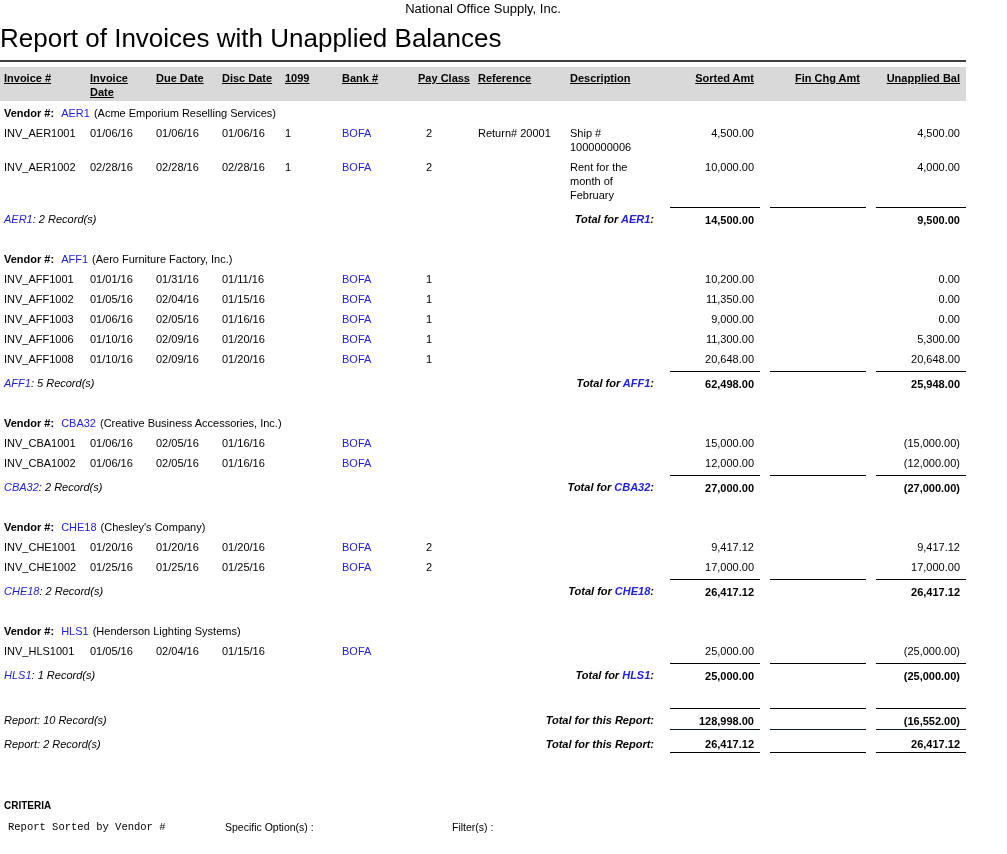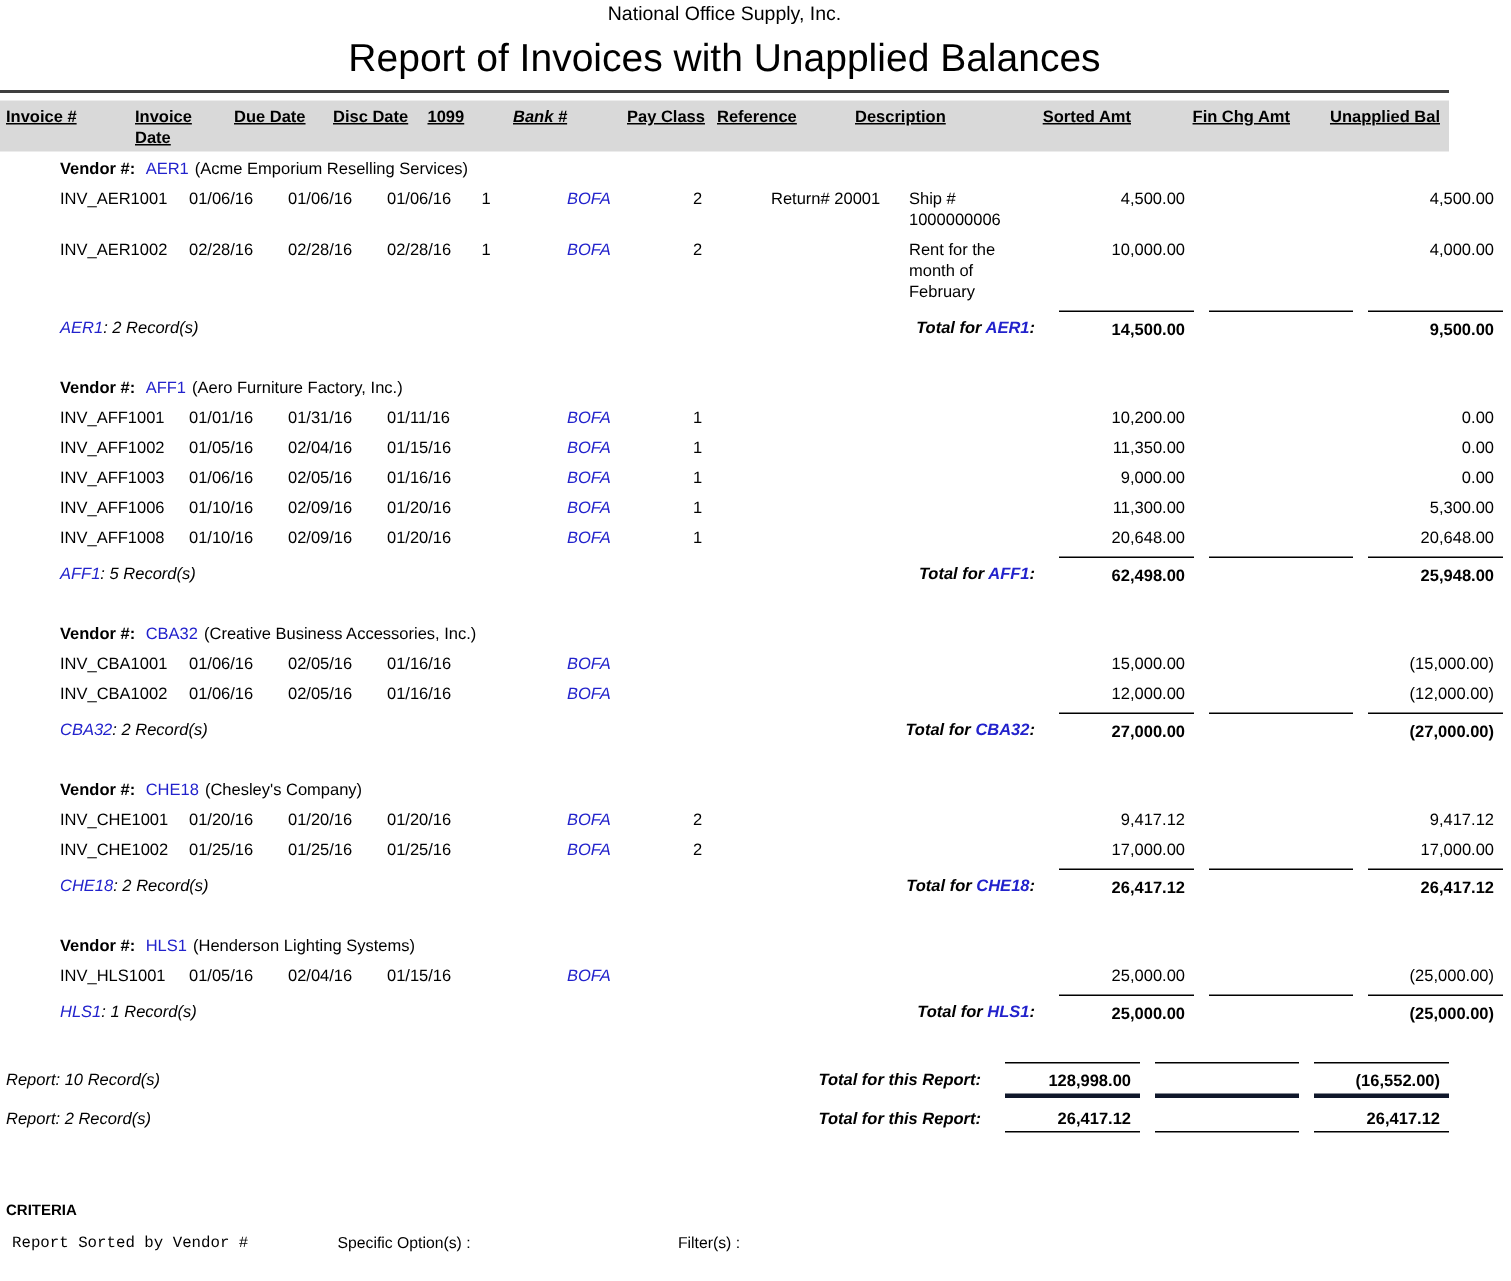--- a/index.html
+++ b/index.html
@@ -1,45 +1,45 @@
 <!DOCTYPE html>
 <html><head>
 <meta charset="utf-8">
 <style>
   html,body{margin:0;padding:0;background:#ffffff;}
   body{font-family:"Liberation Sans","DejaVu Sans",sans-serif;color:#000;width:1007px;height:854px;overflow:hidden;}
   .page{width:1007px;height:854px;background:#fff;position:relative;}
   .content{width:966px;margin:0;}
   .company{font-size:13px;line-height:16px;text-align:center;padding-top:1px;}
-  .title{font-size:26px;line-height:36px;text-align:center;font-weight:400;margin-top:3px;}
+  .title{font-size:26px;line-height:36px;text-align:left;font-weight:400;margin-top:3px;}
   .top-rule{height:2px;background:#3f3f3f;margin-top:4px;width:966px;}
   .row{display:grid;grid-template-columns:86px 66px 66px 63px 49px 80px 60px 94px 96px 100px 106px 100px;width:966px;}
   .header-band{background:#d9d9d9;margin-top:5px;min-height:20px;}
   .cell{font-size:11px;line-height:14px;padding:5px 0 1px 4px;overflow:hidden;}
   .header-band .cell{font-weight:bold;padding-top:4px;padding-bottom:2px;}
   .hu{text-decoration:underline;}
   .amt{text-align:right;padding-right:6px;padding-left:0;}
-  .col-bank{padding-left:12px;font-style:italic;}
+  .col-bank{padding-left:12px;}
   .col-pay{padding-left:8px;}
   .val-pay{padding-left:16px;}
   .col-ref{padding-left:8px;}
   .col-desc{padding-left:6px;white-space:pre-line;}
   .blue{color:#2222cc;}
   .b{font-weight:bold;}
   .vendor-line{font-size:11px;line-height:14px;padding:5px 0 1px 4px;}
   .vendor-line .vcode{margin-left:7px;}
   .vendor-line .vname{margin-left:4px;}
-  .section{margin-bottom:19px;padding-left:36px;}
+  .section{margin-bottom:19px;}
   .total-row{margin-top:4px;}
   .total-row .cell{font-weight:bold;}
   .rec-cell{grid-column:1 / span 6;font-weight:normal !important;font-style:italic;}
   .lbl-cell{grid-column:7 / span 3;text-align:right;padding-right:6px;font-style:italic;}
   .tline{border-top:1px solid #000;margin-left:10px;}
   .summary{margin-top:24px;}
-  .rt1 .amt{border-top:1px solid #000;border-bottom:3px solid #0f172a;margin-left:10px;}
+  .rt1 .amt{border-top:1px solid #000;border-bottom:1px solid #0f172a;margin-left:10px;}
   .rt2{margin-top:2px;}
   .rt2 .amt{border-bottom:1px solid #000;margin-left:10px;}
   .criteria-heading{font-size:10px;font-weight:bold;margin-top:46px;padding-left:4px;line-height:13px;}
   .criteria-row{display:grid;grid-template-columns:225px 227px auto;margin-top:9px;font-size:10.5px;line-height:13px;}
   .criteria-row span:first-child{padding-left:8px;font-family:Liberation Mono, monospace;}
 </style>
 </head>
 <body>
 
 <div class="page">

